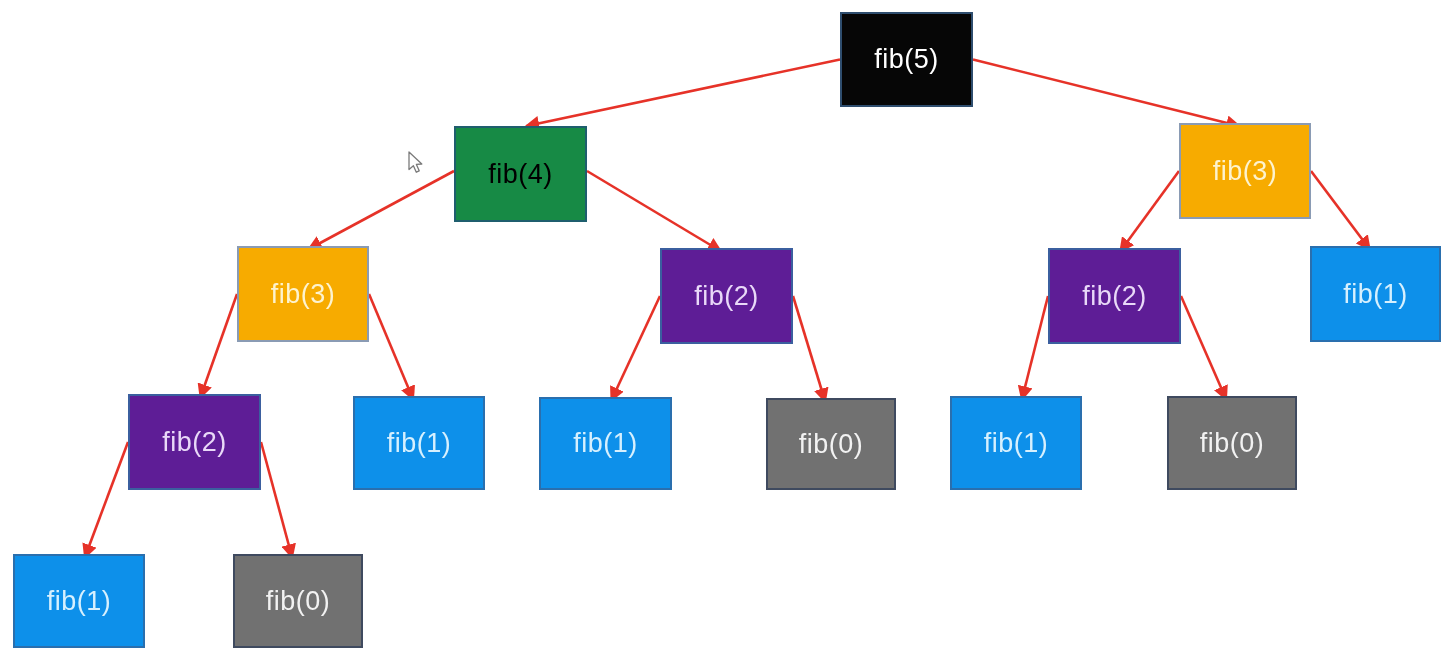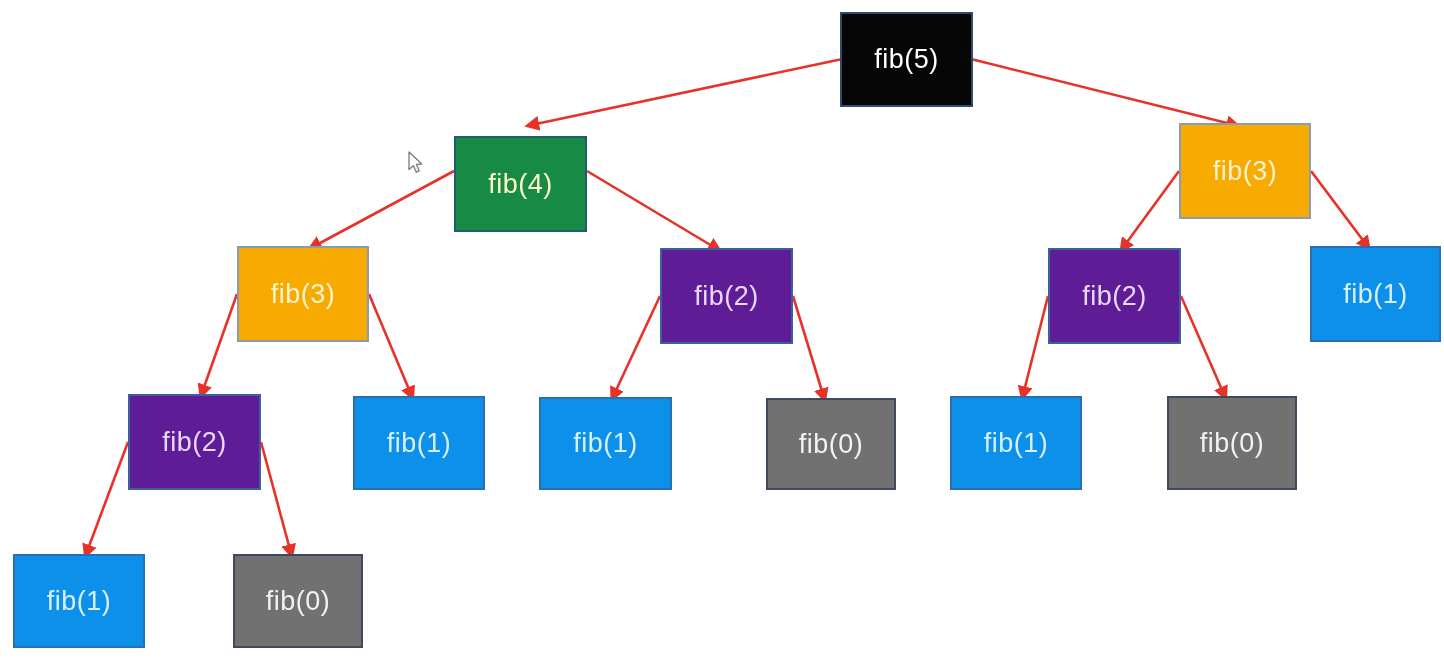--- a/index.html
+++ b/index.html
@@ -67,21 +67,21 @@
         <line x1="1181" y1="296" x2="1226" y2="399" stroke="#e63228" stroke-width="2.6" marker-end="url(#arrowhead)"></line>
         <line x1="128" y1="442" x2="85" y2="557" stroke="#e63228" stroke-width="2.6" marker-end="url(#arrowhead)"></line>
         <line x1="261" y1="442" x2="292" y2="557" stroke="#e63228" stroke-width="2.6" marker-end="url(#arrowhead)"></line>
       </g>
   </svg>
 
   <div id="node-layer">
       <div class="tree-node" style="left: 840px; top: 12px; width: 133px; height: 95px; background: rgb(6, 6, 6); border-color: rgb(46, 77, 110); color: rgb(255, 255, 255);">
         <span>fib(5)</span>
       </div>
-      <div class="tree-node" style="left: 454px; top: 136px; width: 133px; height: 96px; background: rgb(23, 138, 69); border-color: rgb(31, 94, 110); color: #fef9c3;">
+      <div class="tree-node" style="left: 454px; top: 126px; width: 133px; height: 96px; background: rgb(23, 138, 69); border-color: rgb(31, 94, 110); color: #000000;">
         <span>fib(4)</span>
       </div>
       <div class="tree-node" style="left: 1179px; top: 123px; width: 132px; height: 96px; background: rgb(247, 171, 0); border-color: rgb(138, 155, 180); color: rgb(253, 243, 207);">
         <span>fib(3)</span>
       </div>
       <div class="tree-node" style="left: 237px; top: 246px; width: 132px; height: 96px; background: rgb(247, 171, 0); border-color: rgb(138, 155, 180); color: rgb(253, 243, 207);">
         <span>fib(3)</span>
       </div>
       <div class="tree-node" style="left: 660px; top: 248px; width: 133px; height: 96px; background: rgb(94, 29, 150); border-color: rgb(59, 95, 159); color: rgb(233, 217, 248);">
         <span>fib(2)</span>

